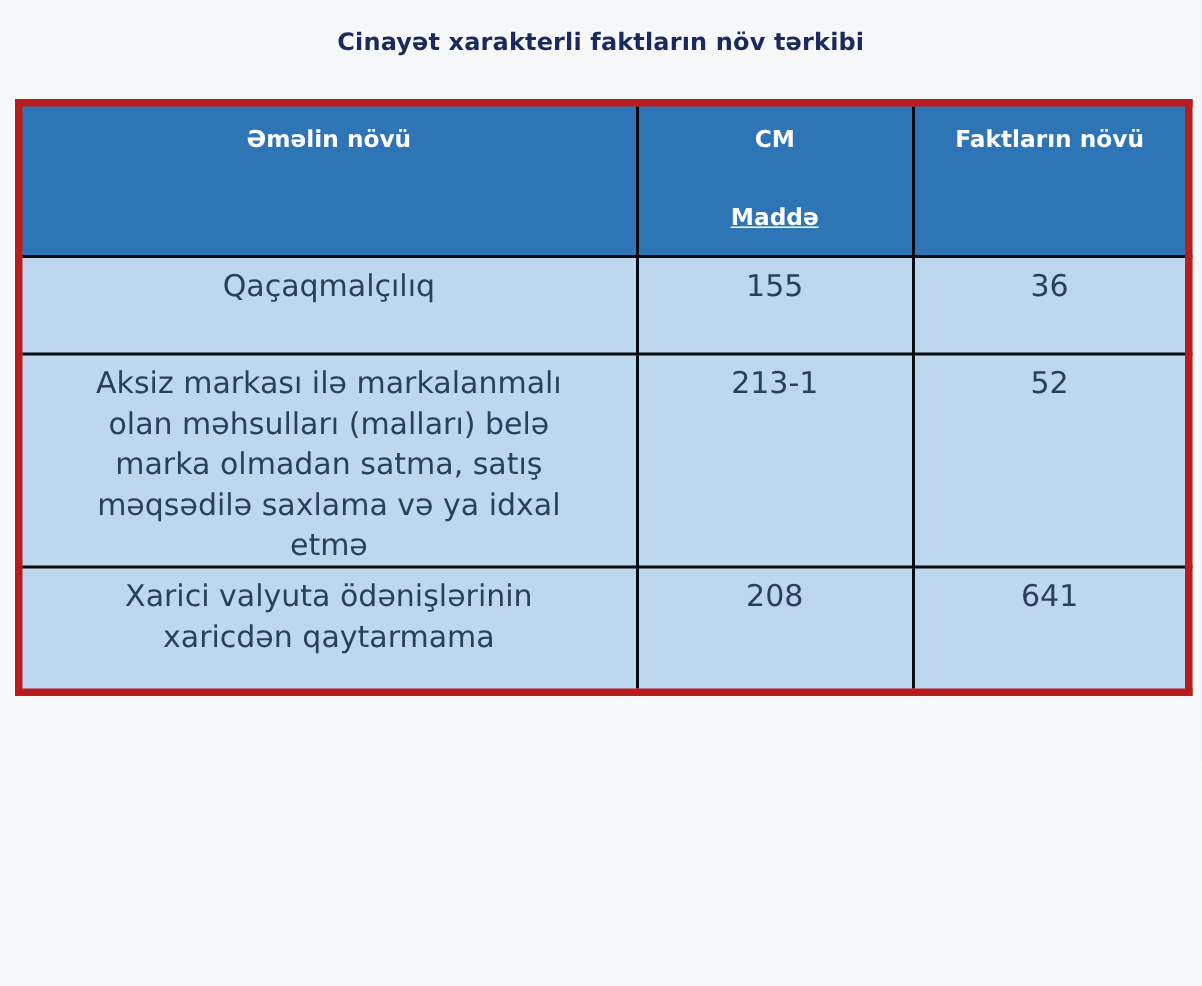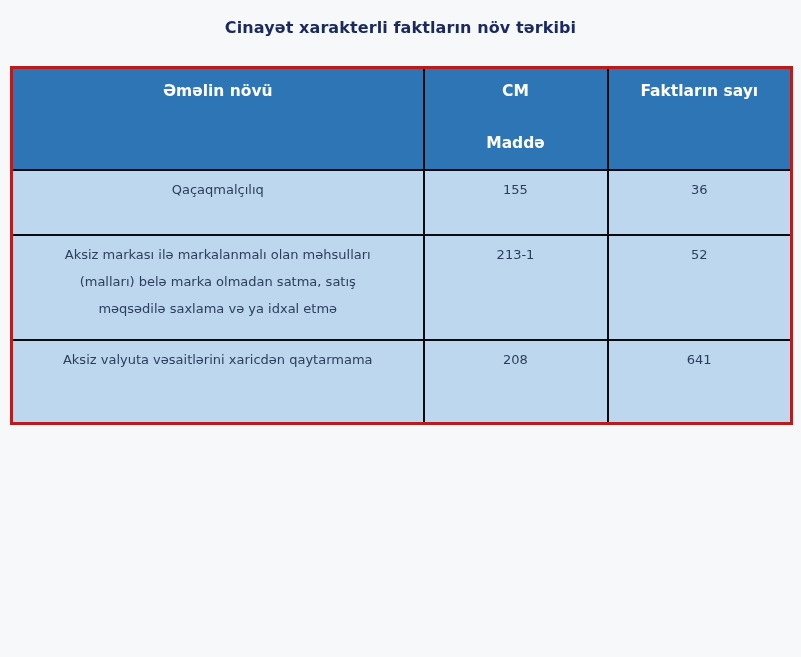--- a/index.html
+++ b/index.html
@@ -28,36 +28,36 @@
     background: #bdd7ee;
   }
   table.facts-table col.c1 { width: 412px; }
   table.facts-table col.c2 { width: 184px; }
   table.facts-table col.c3 { width: 184px; }
   table.facts-table th, table.facts-table td {
     border: 2px solid #0a0a0f;
     vertical-align: top;
     text-align: center;
   }
-  table.facts-table { border: 3px solid #b91c1c; }
+  table.facts-table { border: 5px solid #b91c1c; }
   tr.head-row { height: 102px; }
   tr.head-row th {
     background: #2e75b6;
     color: #ffffff;
     font-weight: bold;
     font-size: 15.5px;
     padding-top: 9px;
     line-height: 26px;
   }
   .hline { line-height: 26px; }
-  .hline.gap { margin-top: 26px; }
+  .hline.gap { margin-top: 26px; text-decoration: underline; }
   tbody td {
     background: #bdd7ee;
     color: #2c3e5d;
-    font-size: 13px;
+    font-size: 20px;
     line-height: 27px;
     padding-top: 5px;
     font-weight: normal;
   }
   td.act { padding-left: 34px; padding-right: 34px; }
   td.push-down { padding-top: 59px; }
   tr.r1 { height: 65px; }
   tr.r2 { height: 105px; }
   tr.r3 { height: 84px; }
   tr.r4 { height: 101px; }
@@ -76,35 +76,35 @@
         <col class="c2">
         <col class="c3">
       </colgroup>
     <thead>
       <tr class="head-row">
         <th>Əməlin növü</th>
         <th>
           <div class="hline">CM</div>
           <div class="hline gap">Maddə</div>
         </th>
-        <th>Faktların sayı</th>
+        <th>Faktların növü</th>
       </tr>
     </thead>
     <tbody>
       <tr class="r1">
         <td class="act">Qaçaqmalçılıq</td>
         <td class="num">155</td>
         <td class="num">36</td>
       </tr>
       <tr class="r2">
         <td class="act">Aksiz markası ilə markalanmalı olan məhsulları (malları) belə marka olmadan satma, satış məqsədilə saxlama və ya idxal etmə</td>
         <td class="num">213-1</td>
         <td class="num">52</td>
       </tr>
       <tr class="r3">
-        <td class="act">Aksiz valyuta vəsaitlərini xaricdən qaytarmama</td>
+        <td class="act">Xarici valyuta ödənişlərinin xaricdən qaytarmama</td>
         <td class="num">208</td>
         <td class="num">641</td>
       </tr>
     </tbody>
   </table>
 
 </div>
 
 </body></html>

